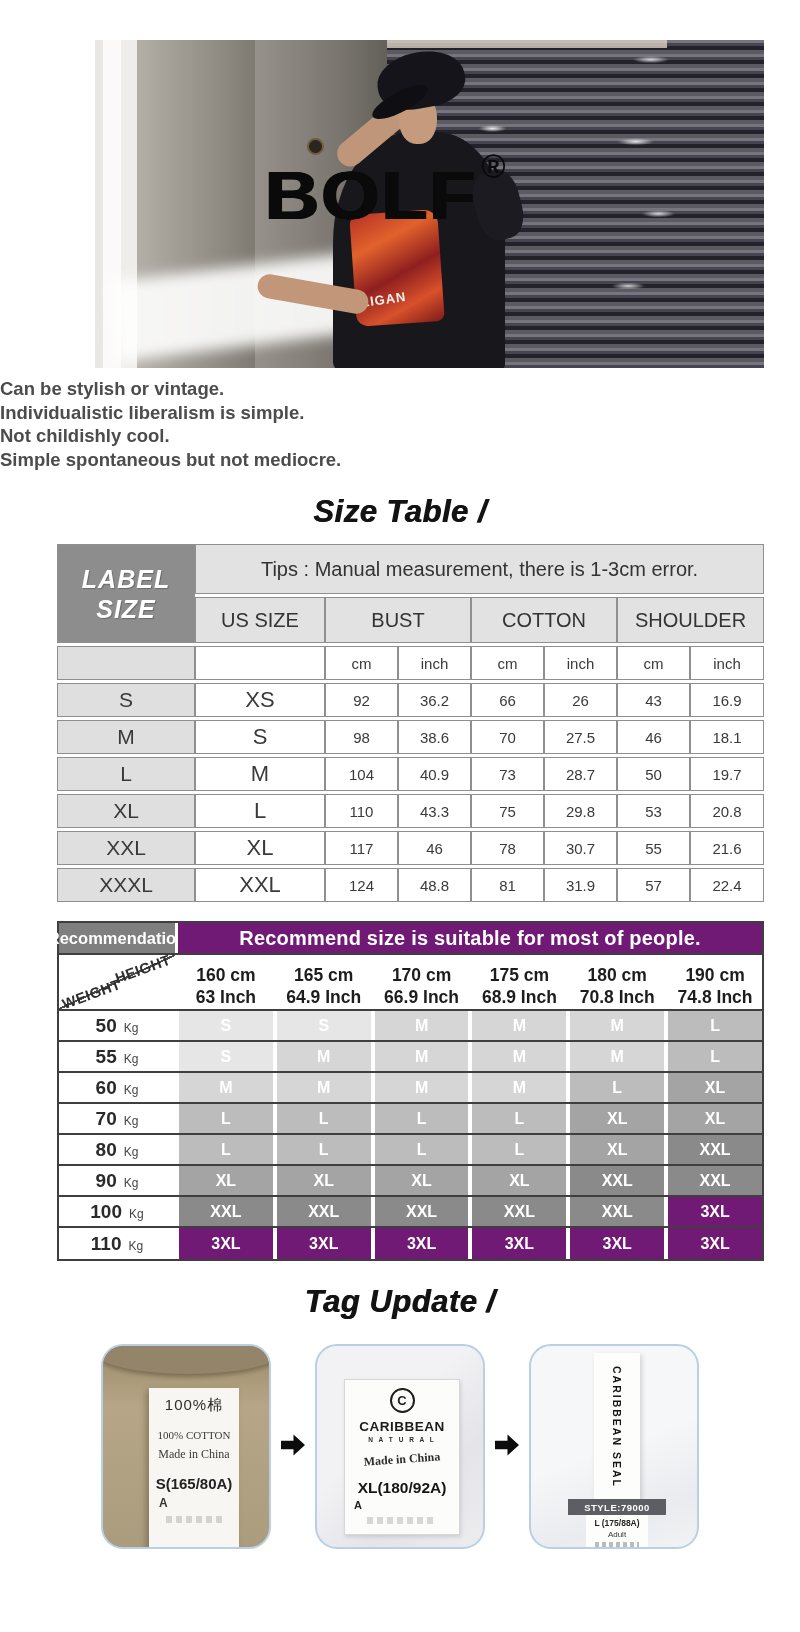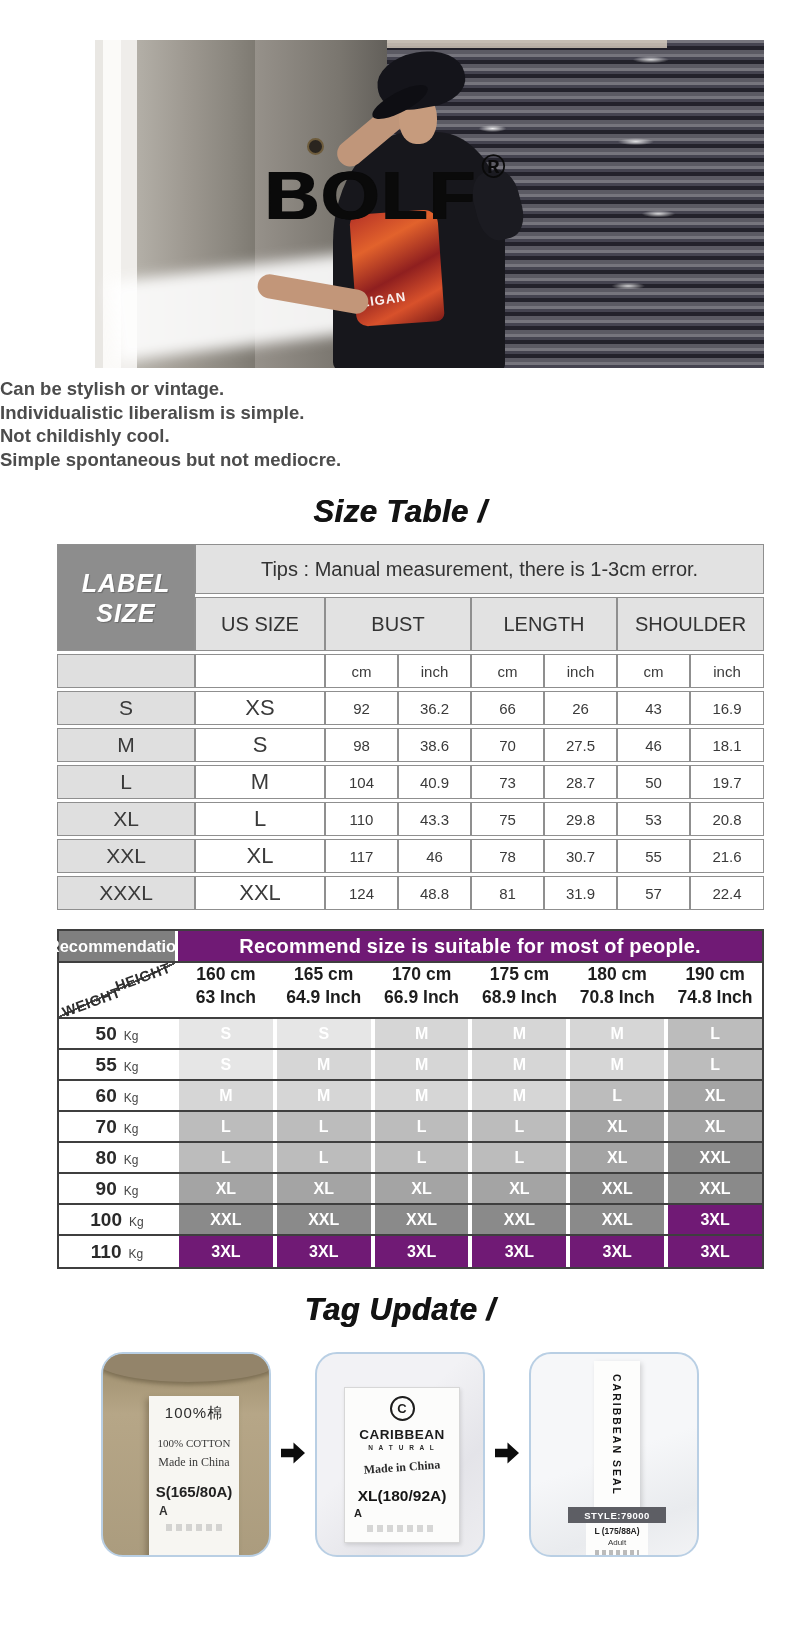--- a/index.html
+++ b/index.html
@@ -59,38 +59,38 @@
   .sec-heading { margin-top:23px; text-align:center; font-style:italic; font-weight:bold; font-size:31px;
     color:#131313; letter-spacing:.5px; text-shadow:.7px 0 0 currentColor; }
 
   
   table.st { width:707px; margin:11px 0 0 57px; border-collapse:separate; border-spacing:0 3px; table-layout:fixed; }
   .st td { border:1px solid #8f8f8f; background:#fff; text-align:center; vertical-align:middle;
     color:#3a3a3a; font-size:15px; height:34px; }
   .st .st-corner { background:#8d8d8d; color:#fff; font-style:italic; font-weight:bold; font-size:25px;
     letter-spacing:1px; line-height:1.2; text-shadow:1px 1px 1px rgba(0,0,0,.25); }
   .st .st-tips { background:#e2e2e2; font-size:20px; height:50px; color:#333; }
-  .st tr.st-cols td { background:#e2e2e2; font-size:20px; height:54px; color:#333; }
+  .st tr.st-cols td { background:#e2e2e2; font-size:20px; height:46px; color:#333; }
   .st tr.st-units td { height:34px; font-size:15px; }
   .st td.c1 { background:#dfdfdf; font-size:21px; }
   .st tr.st-row td.c2 { font-size:22px; }
 
   
   .rt { width:707px; margin:16px 0 0 57px; border:2px solid #3f3f3f; background:#fff; }
   .rt-top { display:flex; gap:3px; height:32px; border-bottom:2px solid #3f3f3f; background:#fff; }
   .rt-corner { width:116px; background:#7f7f7f; color:#fff; display:flex; align-items:center; justify-content:center;
     font-size:16.5px; font-weight:600; }
   .rt-note { flex:1; background:#701a75; color:#fff; display:flex; align-items:center; justify-content:center;
     font-size:20px; font-weight:bold; letter-spacing:.2px; }
   .rt-colhead { display:flex; gap:4px; height:56px; border-bottom:2px solid #3f3f3f; background:#fff; }
   .rt-diag { width:116px; position:relative; flex:none;
     background:linear-gradient(to bottom right, transparent calc(50% - 1px), #4a4a4a calc(50% - 1px), #4a4a4a calc(50% + 1px), transparent calc(50% + 1px)); }
   .rt-diag .d-top { position:absolute; right:3px; top:6px; transform:rotate(-20deg); font-size:14.5px; font-weight:600; color:#2e2e2e; letter-spacing:.5px; }
   .rt-diag .d-bottom { position:absolute; left:2px; bottom:7px; transform:rotate(-20deg); font-size:14.5px; font-weight:600; color:#2e2e2e; letter-spacing:.5px; }
-  .rt-col { flex:1; display:flex; flex-direction:column; align-items:center; justify-content:flex-start;
+  .rt-col { flex:1; display:flex; flex-direction:column; align-items:center; justify-content:flex-end;
     font-size:17.5px; line-height:1.3; color:#1d1d1d; font-weight:600; }
   .rt-row { display:flex; gap:4px; height:31px; border-bottom:2px solid #3f3f3f; background:#fff; }
   .rt-row:last-child { border-bottom:none; }
   .rt-w { width:116px; flex:none; display:flex; align-items:center; justify-content:center; gap:7px; }
   .rt-w .num { font-size:19px; font-weight:600; color:#2a2a2a; }
   .rt-w .kg { font-size:12px; color:#454545; margin-top:5px; }
   .rt-size { flex:1; display:flex; align-items:center; justify-content:center; color:#fff; font-weight:600; font-size:16px; }
   .cs-s { background:#e6e6e6; } .cs-m { background:#d6d6d6; } .cs-l { background:#bcbcbc; }
   .cs-xl { background:#a4a4a4; } .cs-xxl { background:#8a8a8a; } .cs-3xl { background:#701a75; }
 
@@ -185,21 +185,21 @@
     <tr>
       <td class="st-corner" rowspan="2">
         <div>LABEL</div>
         <div>SIZE</div>
       </td>
       <td class="st-tips" colspan="7">Tips : Manual measurement, there is 1-3cm error.</td>
     </tr>
     <tr class="st-cols">
       <td>US SIZE</td>
       <td colspan="2">BUST</td>
-      <td colspan="2">LENGTH</td>
+      <td colspan="2">COTTON</td>
       <td colspan="2">SHOULDER</td>
     </tr>
     <tr class="st-units">
       <td class="c1"></td>
       <td></td>
       <td>cm</td>
       <td>inch</td>
       <td>cm</td>
       <td>inch</td>
       <td>cm</td>

